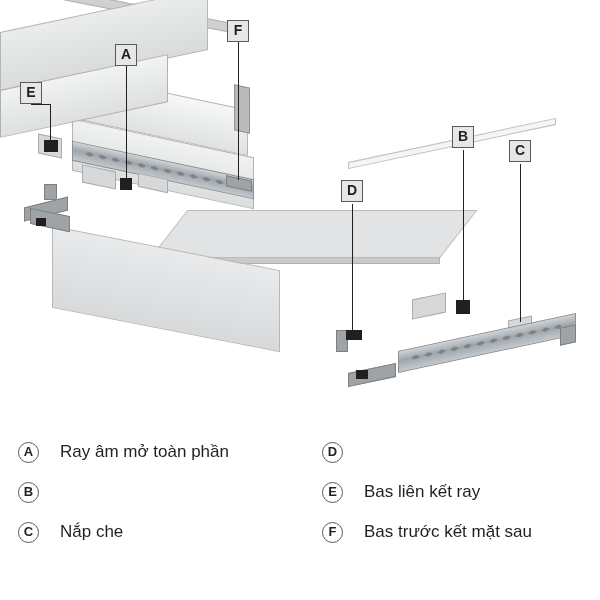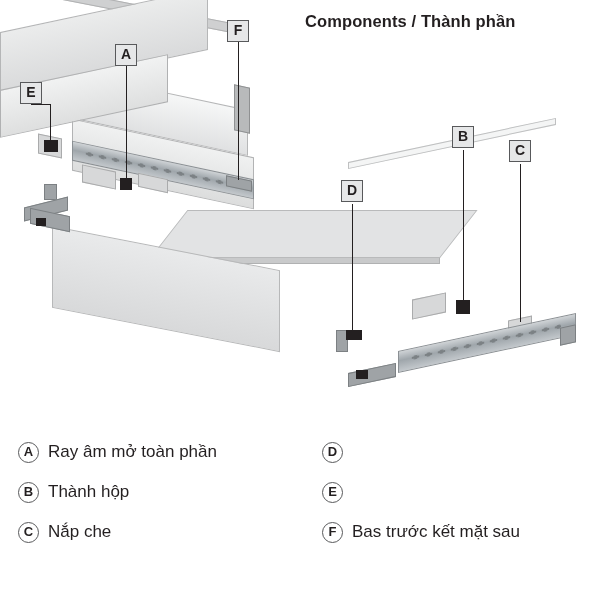--- a/index.html
+++ b/index.html
@@ -220,32 +220,31 @@
     border-radius: 50%;
     box-sizing: border-box;
     font-size: 13px;
     font-weight: bold;
     line-height: 18px;
     text-align: center;
     color: #231f20;
     flex: 0 0 auto;
   }
   .legend-text {
-    margin-left: 9px;
+    margin-left: 21px;
     font-size: 17px;
     color: #231f20;
     white-space: nowrap;
   }
 </style>
 </head>
 <body>
 
 <div id="stage">
 
-  <div class="title">Components / Thành phần</div>
 
   <div class="bottom-panel">
     <div class="edge"></div>
     <div class="top"></div>
   </div>
 
   <div class="slab-front-side"></div>
   <div class="slab slab-front"></div>
 
   <div class="lid"></div>
@@ -306,34 +305,34 @@
 
   <div class="legend">
 
     <div class="legend-col left">
       <div class="legend-row">
         <div class="badge">A</div>
         <div class="legend-text">Ray âm mở toàn phần</div>
       </div>
       <div class="legend-row">
         <div class="badge">B</div>
-        <div class="legend-text">Thành hộp</div>
       </div>
       <div class="legend-row">
         <div class="badge">C</div>
         <div class="legend-text">Nắp che</div>
       </div>
     </div>
 
     <div class="legend-col right">
       <div class="legend-row">
         <div class="badge">D</div>
       </div>
       <div class="legend-row">
         <div class="badge">E</div>
+        <div class="legend-text">Bas liên kết ray</div>
       </div>
       <div class="legend-row">
         <div class="badge">F</div>
         <div class="legend-text">Bas trước kết mặt sau</div>
       </div>
     </div>
 
   </div>
 </div>
 

